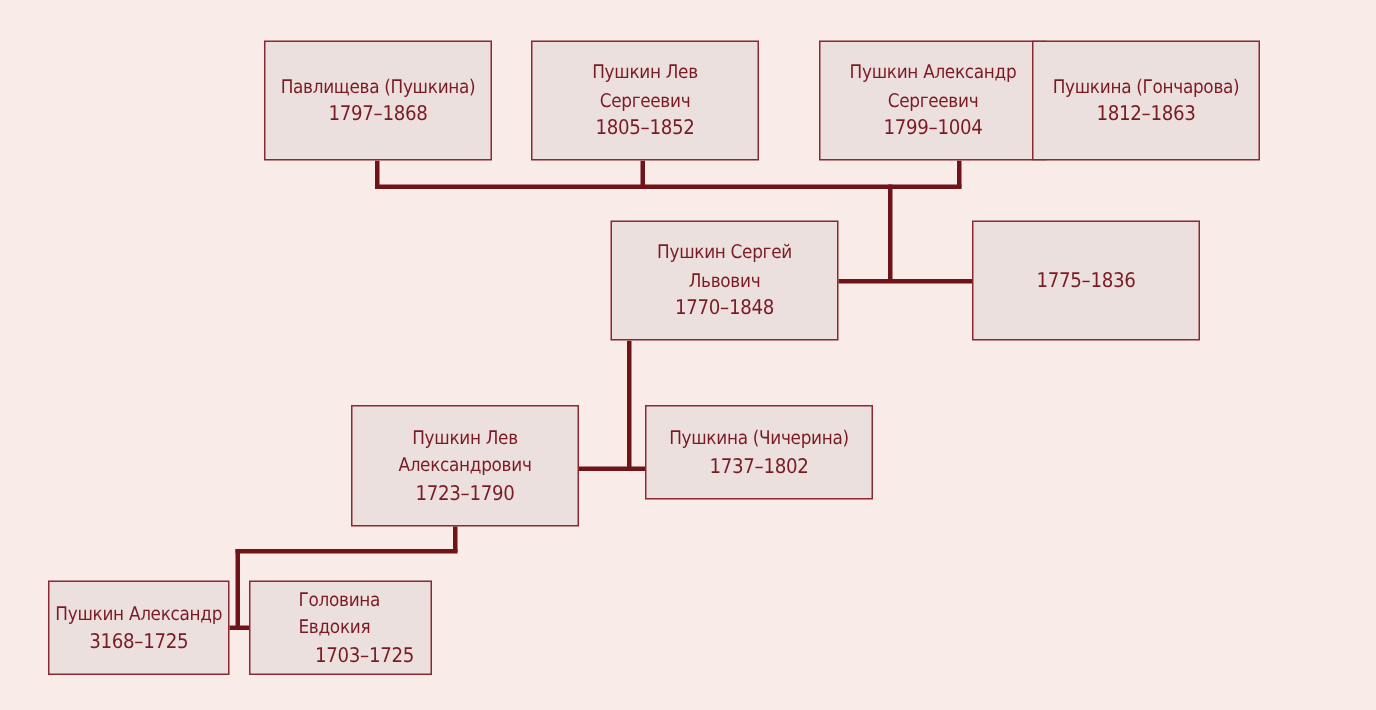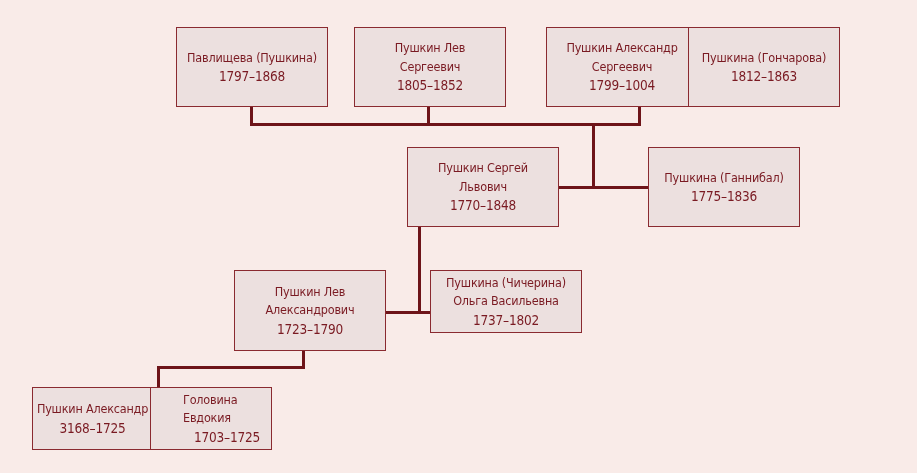--- a/index.html
+++ b/index.html
@@ -45,33 +45,31 @@
 <div class="box" style="left:688px;top:27px;width:152px;height:80px;">
   <span>Пушкина (Гончарова)</span>
   <span class="yr">1812–1863</span>
 </div>
 <div class="box" style="left:407px;top:147px;width:152px;height:80px;">
   <span>Пушкин Сергей</span>
   <span>Львович</span>
   <span class="yr">1770–1848</span>
 </div>
 <div class="box" style="left:648px;top:147px;width:152px;height:80px;">
-  <span>Пушкина (Ганнибал)</span>
   <span class="yr">1775–1836</span>
 </div>
 <div class="box" style="left:234px;top:270px;width:152px;height:81px;">
   <span>Пушкин Лев</span>
   <span>Александрович</span>
   <span class="yr">1723–1790</span>
 </div>
 <div class="box" style="left:430px;top:270px;width:152px;height:63px;">
   <span>Пушкина (Чичерина)</span>
-  <span>Ольга Васильевна</span>
   <span class="yr">1737–1802</span>
 </div>
 <div class="box" style="left:32px;top:387px;width:121px;height:63px;">
   <span>Пушкин Александр</span>
   <span class="yr">3168–1725</span>
 </div>
-<div class="box" style="left:150px;top:387px;width:122px;height:63px;padding-left:32px;">
+<div class="box" style="left:166px;top:387px;width:122px;height:63px;padding-left:32px;">
   <span>Головина Евдокия</span>
   <span class="yr">1703–1725</span>
 </div>
 
 </body></html>

